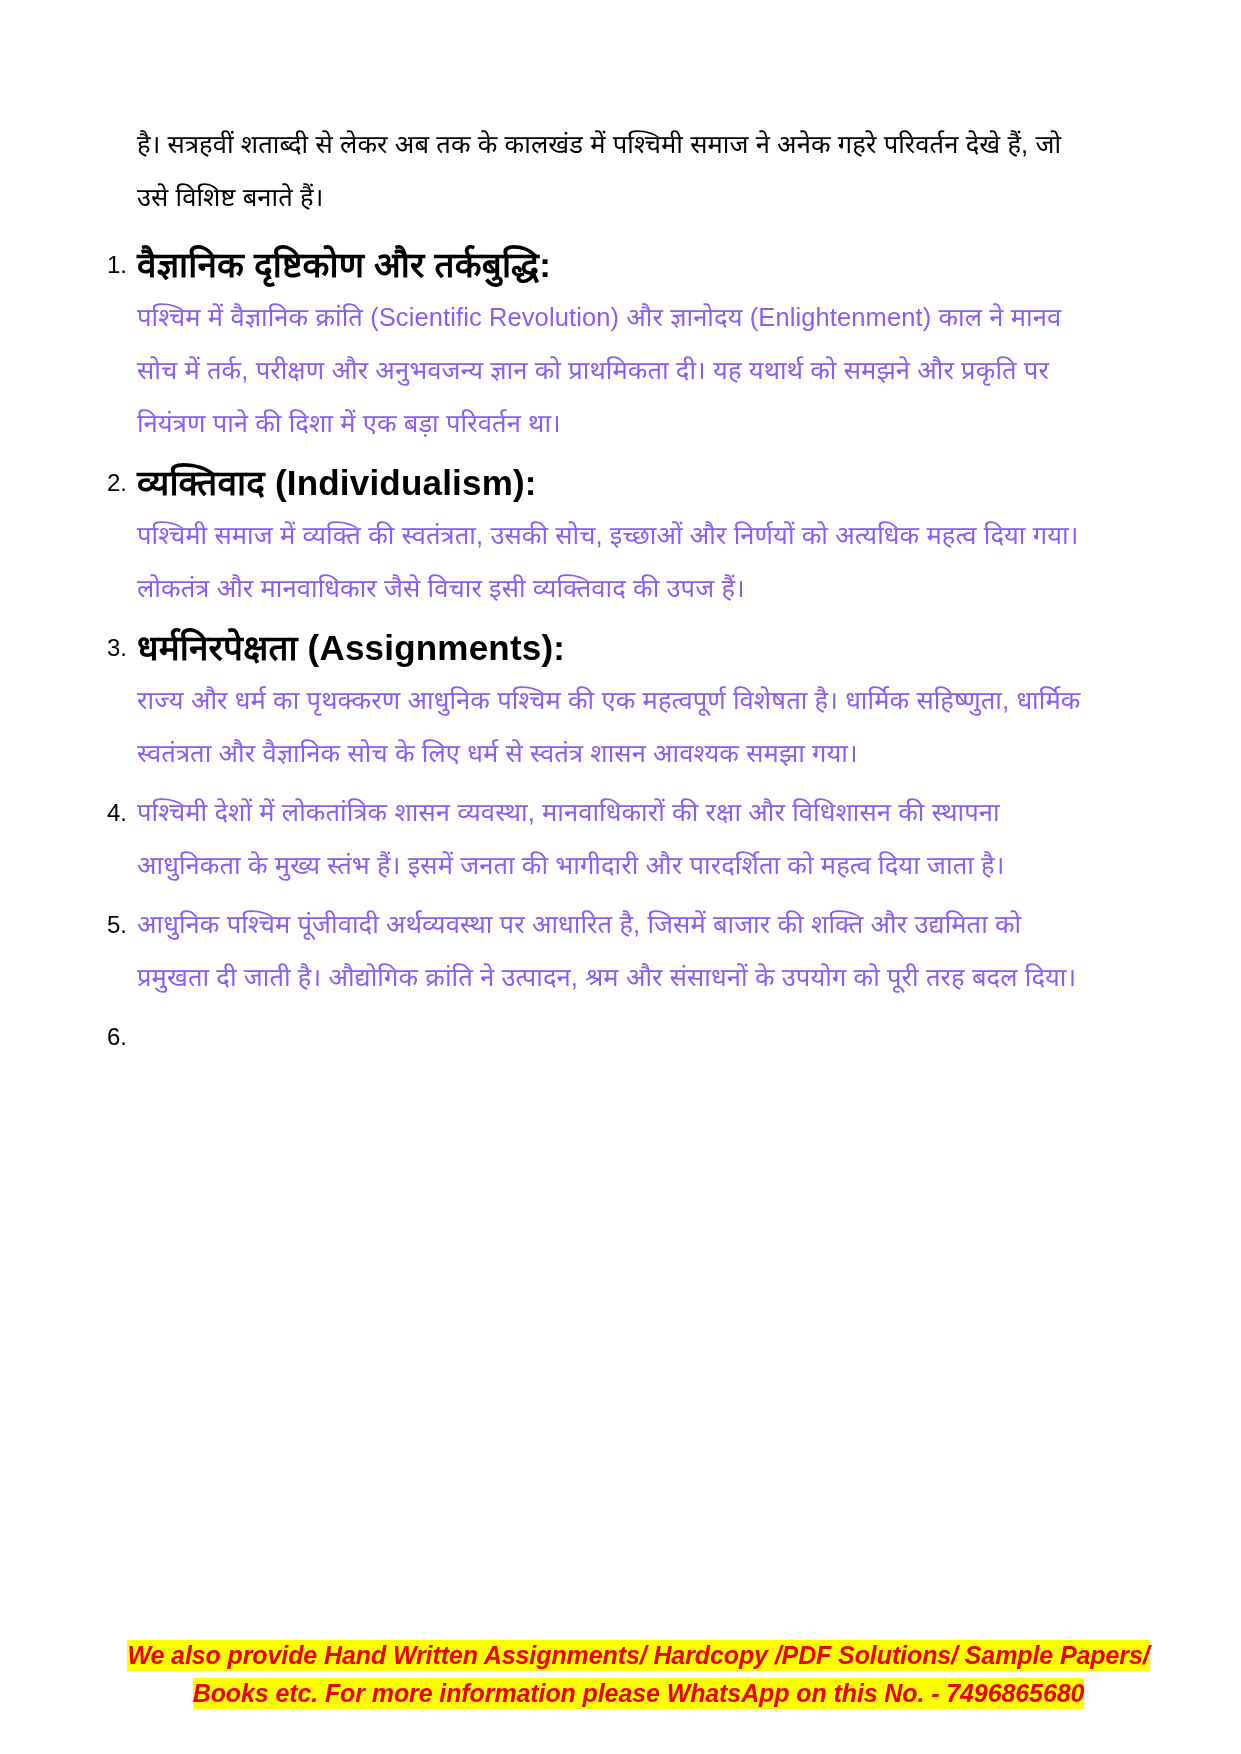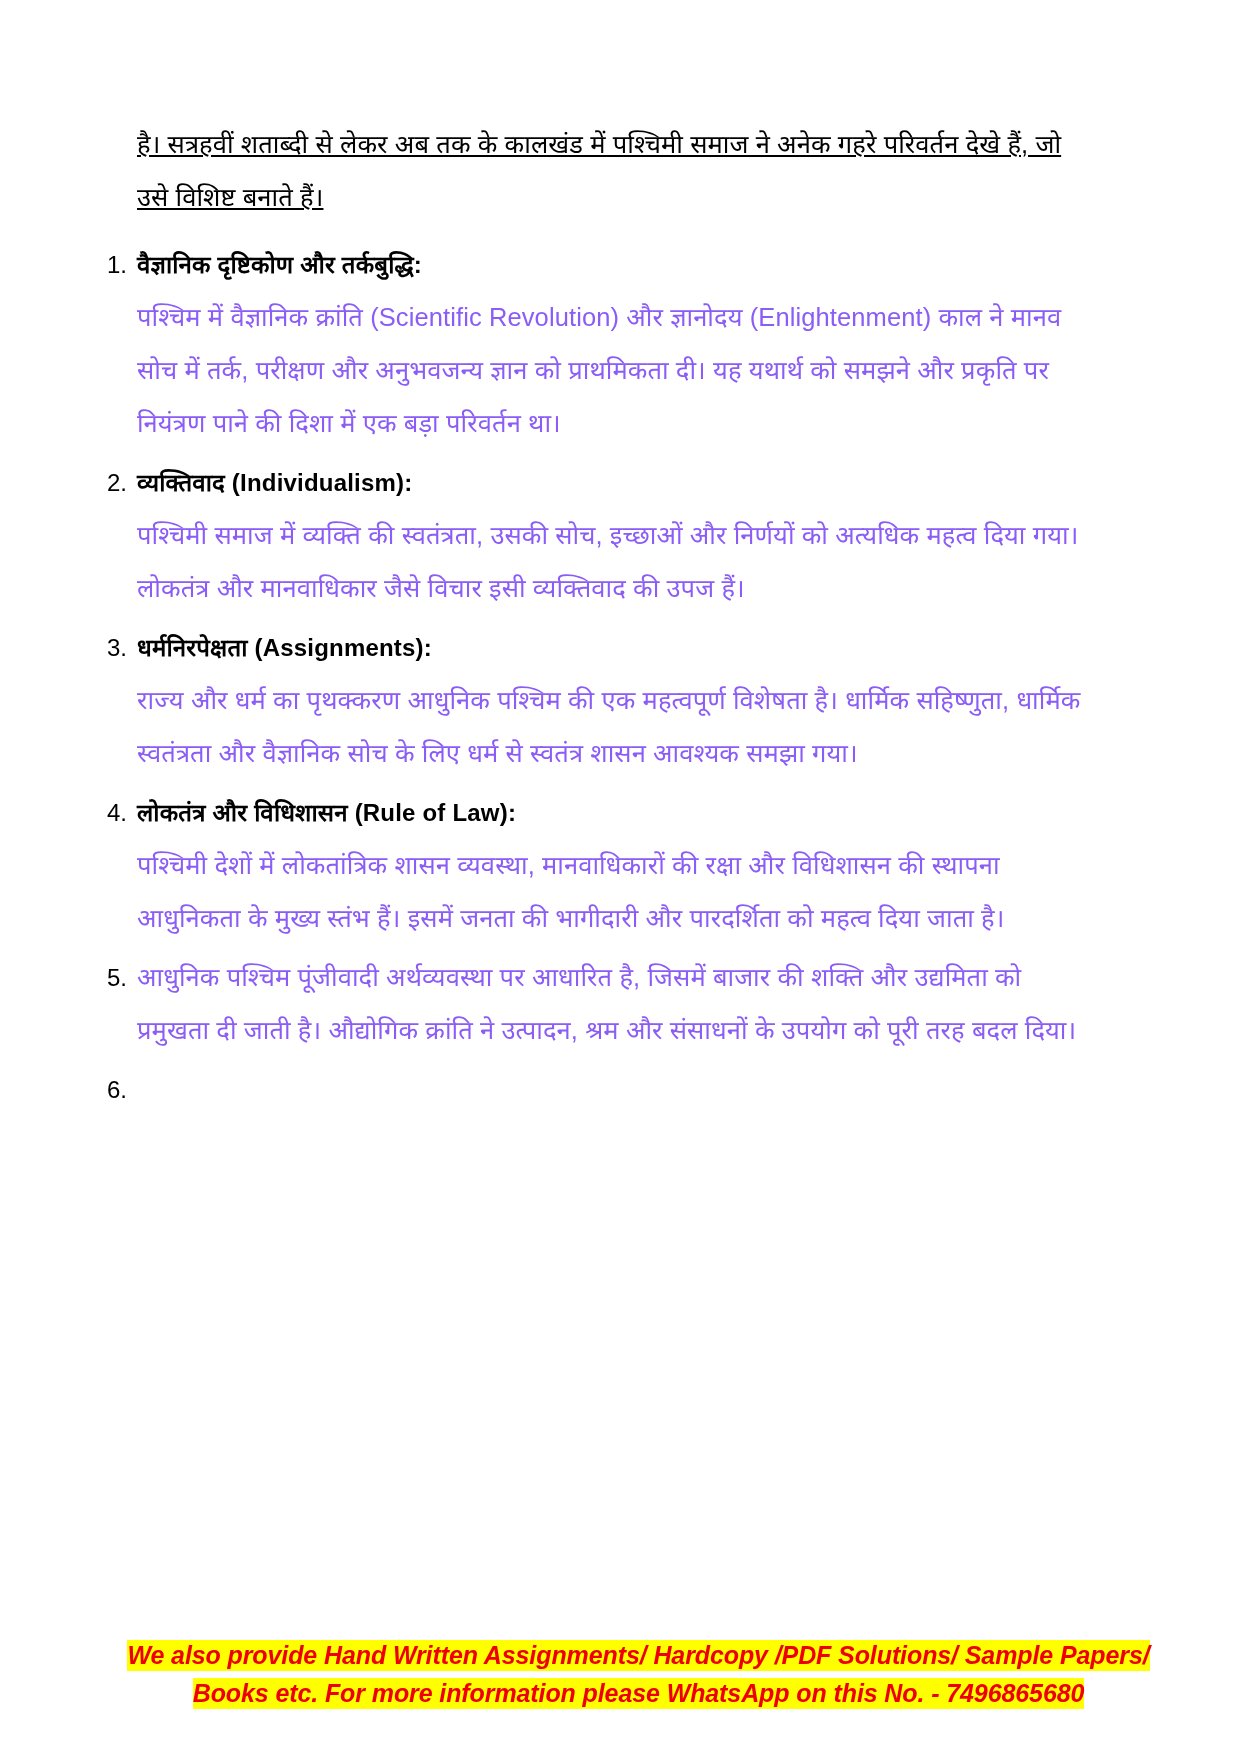--- a/index.html
+++ b/index.html
@@ -35,21 +35,20 @@
   
   .intro {
     margin: 0 0 14px 0;
     padding-left: 42px;
     font-size: 25.5px;
     line-height: 53px;
     font-weight: 500;
     letter-spacing: 0.1px;
     color: #000;
     text-align: left;
-    text-decoration: underline;
   }
 
   ol.items {
     list-style: none;
     margin: 0;
     padding: 0;
     counter-reset: item;
   }
 
   ol.items > li {
@@ -66,21 +65,21 @@
     top: 0;
     width: 32px;
     text-align: right;
     font-size: 24px;
     line-height: 53px;
     font-weight: 400;
     color: #000;
   }
 
   .item-heading {
-    font-size: 24px;
+    font-size: 35px;
     line-height: 53px;
     font-weight: 700;
     letter-spacing: 0.2px;
     margin: 0;
     color: #000;
   }
 
   .item-body {
     font-size: 25.5px;
     line-height: 53px;
@@ -140,21 +139,20 @@
         <div class="item-heading">व्यक्तिवाद (Individualism):</div>
         <div class="item-body">पश्चिमी समाज में व्यक्ति की स्वतंत्रता, उसकी सोच, इच्छाओं और निर्णयों को अत्यधिक महत्व दिया गया। लोकतंत्र और मानवाधिकार जैसे विचार इसी व्यक्तिवाद की उपज हैं।</div>
       </li>
 
       <li>
         <div class="item-heading">धर्मनिरपेक्षता (Assignments):</div>
         <div class="item-body">राज्य और धर्म का पृथक्करण आधुनिक पश्चिम की एक महत्वपूर्ण विशेषता है। धार्मिक सहिष्णुता, धार्मिक स्वतंत्रता और वैज्ञानिक सोच के लिए धर्म से स्वतंत्र शासन आवश्यक समझा गया।</div>
       </li>
 
       <li>
-        <div class="item-heading">लोकतंत्र और विधिशासन (Rule of Law):</div>
         <div class="item-body">पश्चिमी देशों में लोकतांत्रिक शासन व्यवस्था, मानवाधिकारों की रक्षा और विधिशासन की स्थापना आधुनिकता के मुख्य स्तंभ हैं। इसमें जनता की भागीदारी और पारदर्शिता को महत्व दिया जाता है।</div>
       </li>
 
       <li>
         <div class="item-body">आधुनिक पश्चिम पूंजीवादी अर्थव्यवस्था पर आधारित है, जिसमें बाजार की शक्ति और उद्यमिता को प्रमुखता दी जाती है। औद्योगिक क्रांति ने उत्पादन, श्रम और संसाधनों के उपयोग को पूरी तरह बदल दिया।</div>
       </li>
 
       <li>
       </li>
 

